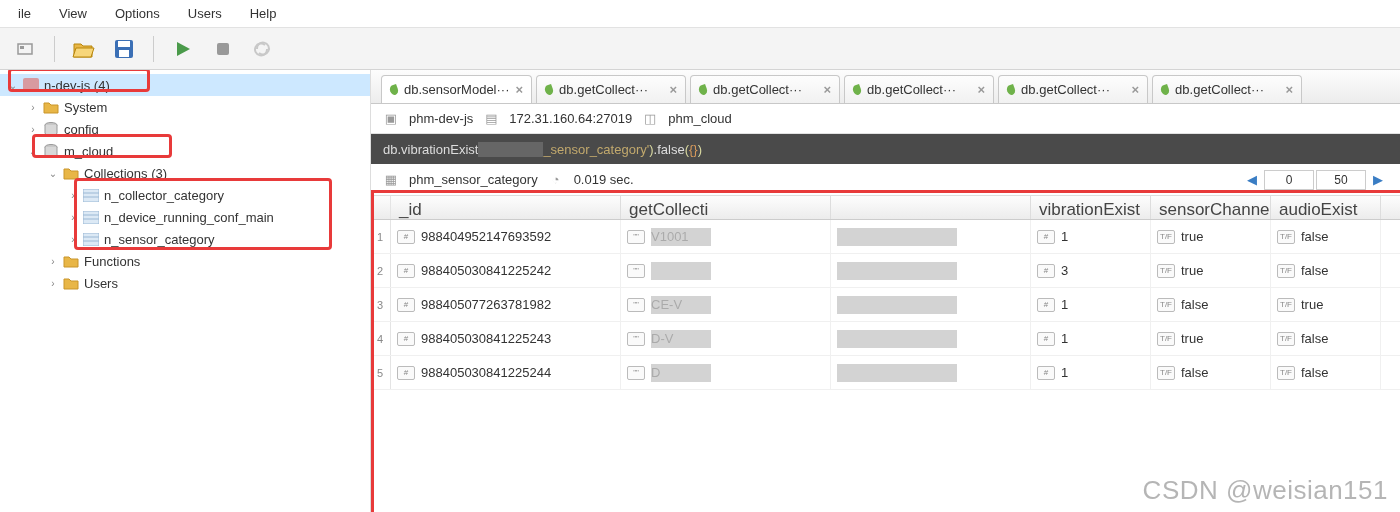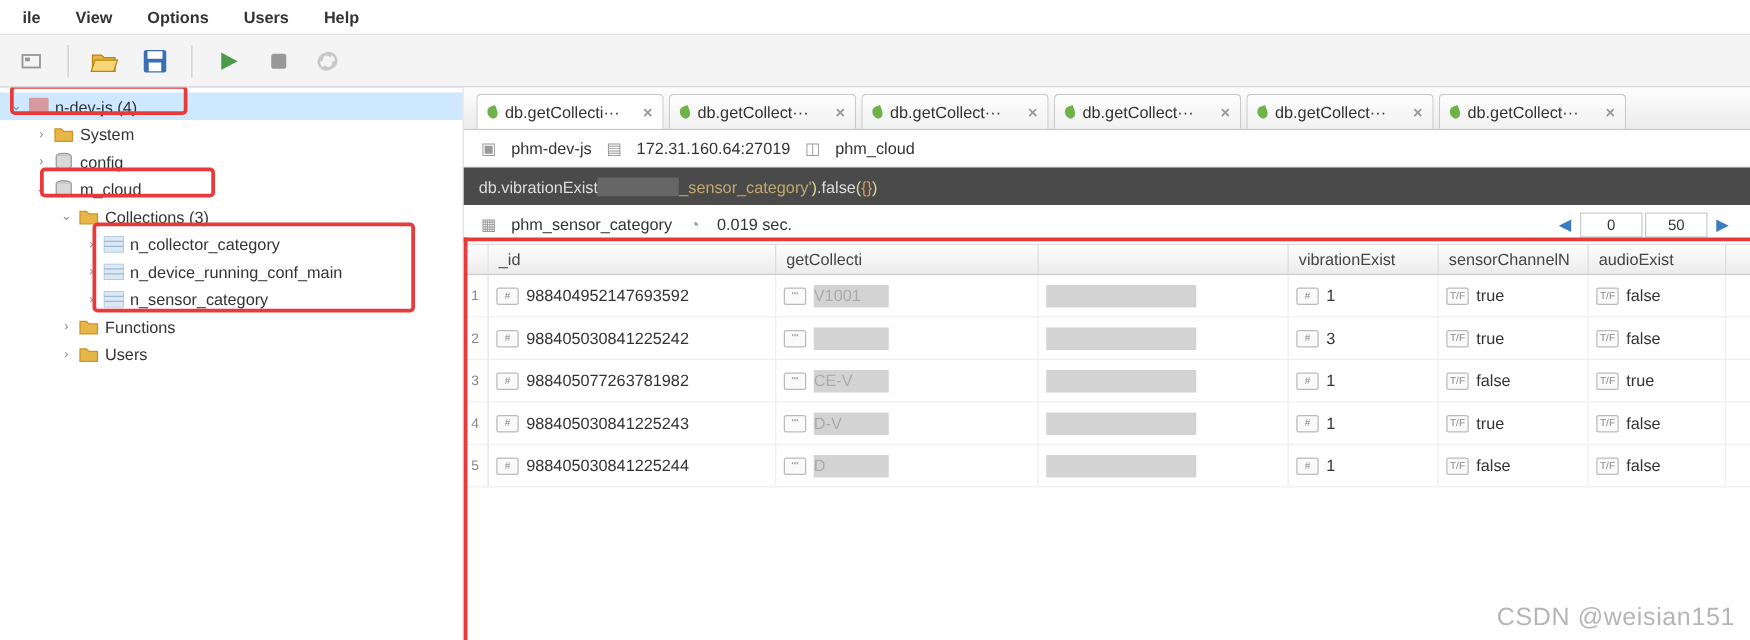--- a/index.html
+++ b/index.html
@@ -1,18 +1,18 @@
 <!DOCTYPE html>
 <html><head>
 <meta charset="utf-8">
 <style>
   * { box-sizing: border-box; margin: 0; padding: 0; font-family: -apple-system, "Segoe UI", Tahoma, sans-serif; font-size: 13px; color: #333; }
   body { background: #fff; width: 1400px; height: 512px; overflow: hidden; position: relative; }
   .menubar { height: 28px; display: flex; align-items: center; padding-left: 4px; border-bottom: 1px solid #e2e2e2; }
-  .menubar span { padding: 4px 14px; cursor: default; font-weight: bold; }
+  .menubar span { padding: 4px 14px; cursor: default; }
   .toolbar { height: 42px; background: #f4f4f4; border-bottom: 1px solid #d4d4d4; display: flex; align-items: center; padding-left: 10px; gap: 10px; }
   .tb-btn { width: 30px; height: 30px; display: flex; align-items: center; justify-content: center; cursor: pointer; }
   .tb-sep { width: 1px; height: 26px; background: #ccc; margin: 0 4px; }
   .main { display: flex; height: calc(100% - 70px); }
   .tree { width: 370px; padding: 4px 0; overflow: hidden; }
   .tree-row { display: flex; align-items: center; height: 22px; padding-left: 6px; cursor: pointer; white-space: nowrap; }
   .tree-row.selected { background: #cde8ff; }
   .chev { width: 14px; display: inline-flex; justify-content: center; color: #888; font-size: 10px; }
   .tree-icon { width: 18px; height: 16px; display: inline-flex; align-items: center; justify-content: center; margin: 0 4px 0 2px; }
   .redbox { border: 3px solid #e83a3a; border-radius: 4px; position: absolute; pointer-events: none; }
@@ -29,28 +29,28 @@
   .q-fn { color: #ddd; }
   .q-par { color: #d8d8a0; }
   .q-brace { color: #d79a5b; }
   .blur { background: #666; color: transparent; padding: 0 26px; }
   .resultbar { height: 32px; display: flex; align-items: center; padding: 0 12px; gap: 10px; border-bottom: 1px solid #ddd; font-size: 12px; color: #666; font-family: Consolas, monospace;}
   .resultbar .pager { margin-left: auto; display: flex; align-items: center; gap: 2px; }
   .pgbtn { width: 20px; height: 20px; display:flex; align-items:center; justify-content:center; border: 1px solid transparent; cursor:pointer; color:#3a7dc4; }
   .pginput { width: 50px; height: 20px; border: 1px solid #ccc; text-align: center; font-size: 12px; }
   .gridwrap { position: relative; flex:1; }
   .grid-header { display: flex; height: 24px; background: linear-gradient(#fdfdfd,#ececec); border-bottom: 1px solid #ccc; }
-  .gh { border-right: 1px solid #ddd; padding: 4px 8px; font-size: 13px; color: #444; overflow: hidden; white-space: nowrap; }
+  .gh { border-right: 1px solid #ddd; padding: 4px 8px; font-size: 17px; color: #444; overflow: hidden; white-space: nowrap; }
   .grid-body .grow { display: flex; height: 34px; align-items: center; border-bottom: 1px solid #f0f0f0; }
   .gc { border-right: 1px solid #f0f0f0; padding: 0 6px; display:flex; align-items:center; gap:6px; font-size: 13px; height:100%; overflow: hidden; white-space: nowrap; position:relative;}
   .rownum { width: 20px; text-align: center; color: #888; font-size: 11px; border-right: 1px solid #e4e4e4;}
   .type-badge { width: 18px; height: 14px; border: 1px solid #bbb; border-radius: 2px; font-size: 8px; color: #888; display:inline-flex; align-items:center; justify-content:center; background:#fafafa; }
   .pix { position:absolute; background: rgba(200,200,200,0.8); height: 18px; }
   .redborder-main { border: 3px solid #e83a3a; border-top: 3px solid #e83a3a; position:absolute; pointer-events:none;}
-  .watermark { position:absolute; right: 12px; bottom: 6px; color: rgba(120,120,120,.55); font-size: 20px; font-family: sans-serif; letter-spacing: .5px;}
+  .watermark { position:absolute; right: 12px; bottom: 6px; color: rgba(120,120,120,.55); font-size: 26px; font-family: sans-serif; letter-spacing: .5px;}
 </style>
 </head>
 <body>
 
 <div class="menubar">
   <span>ile</span>
   <span>View</span>
   <span>Options</span>
   <span>Users</span>
   <span>Help</span>
@@ -202,21 +202,21 @@
 
     <div class="redbox" style="left:8px; top:-2px; width:142px; height:24px;"></div>
     <div class="redbox" style="left:32px; top:64px; width:140px; height:24px;"></div>
     <div class="redbox" style="left:74px; top:108px; width:258px; height:72px;"></div>
   </div>
 
   <div class="right">
     <div class="tabstrip" id="tabstrip">
         <div class="tab active">
           <span class="leaf"></span>
-          <span>db.getCollecti···</span>
+          <span>db.sensorModel···</span>
           <span class="tab-x">×</span>
         </div>
         <div class="tab">
           <span class="leaf"></span>
           <span>db.getCollect···</span>
           <span class="tab-x">×</span>
         </div>
         <div class="tab">
           <span class="leaf"></span>
           <span>db.getCollect···</span>

